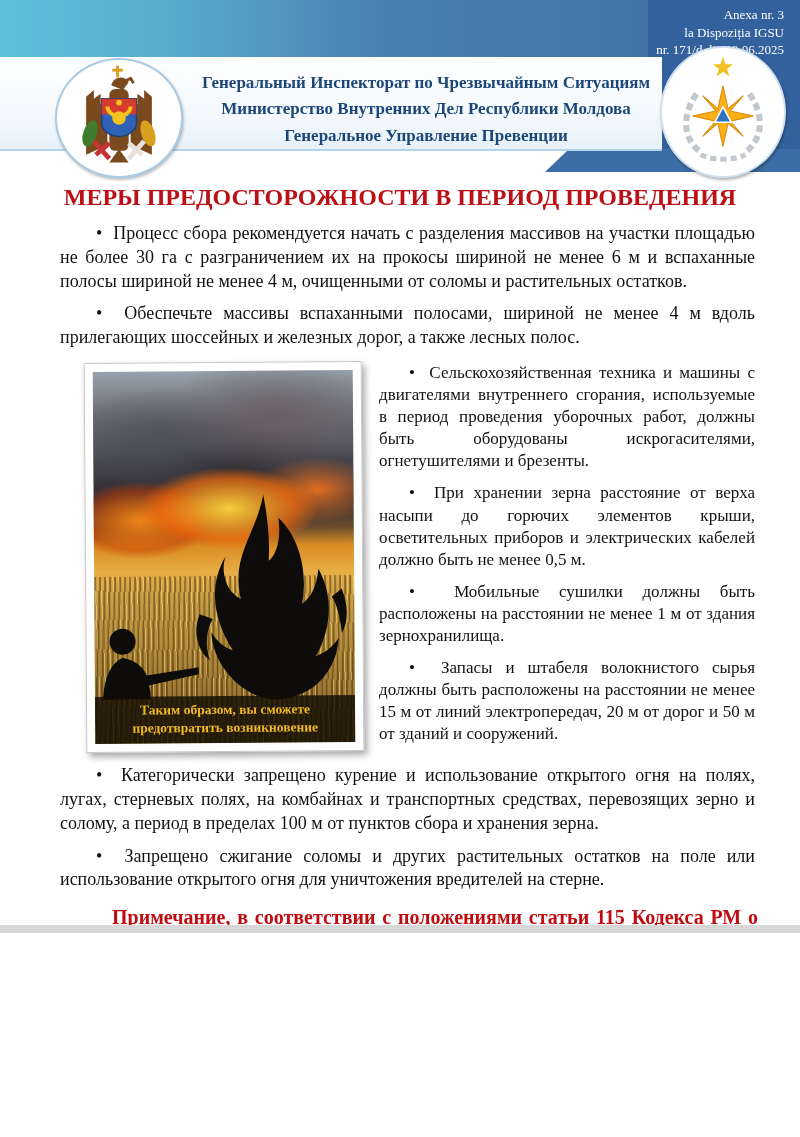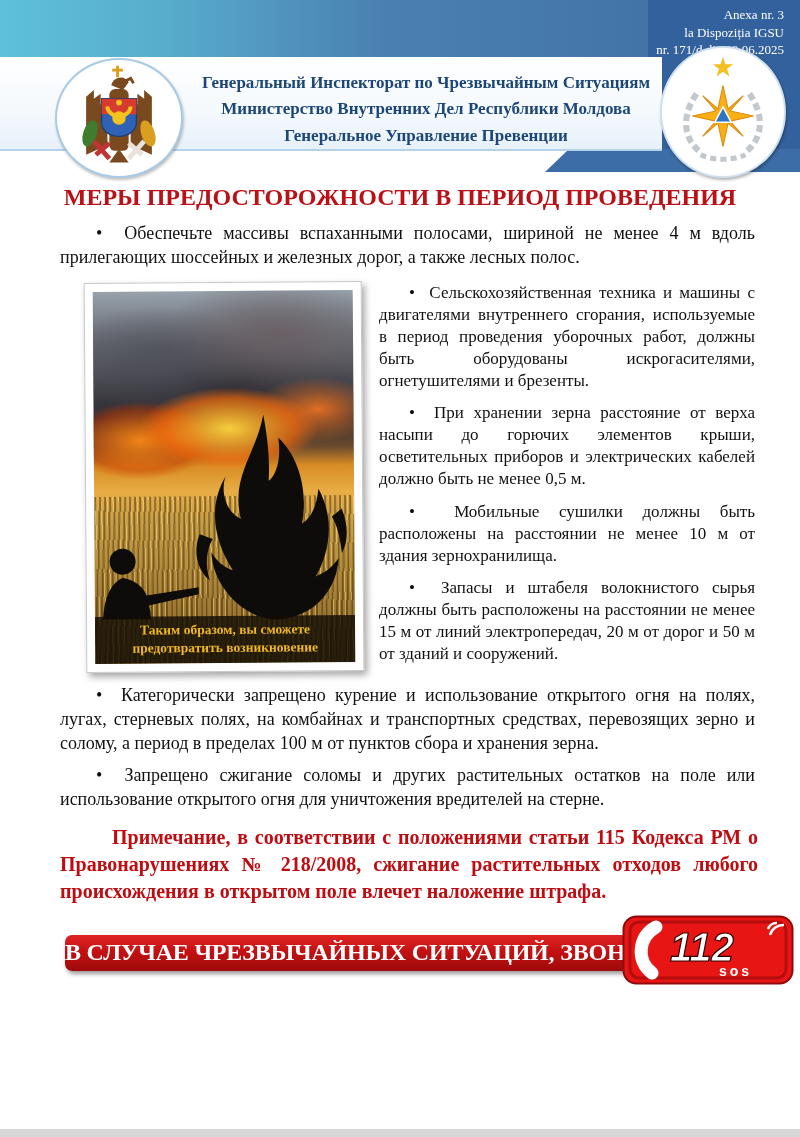--- a/index.html
+++ b/index.html
@@ -1,16 +1,16 @@
 <!DOCTYPE html>
 <html><head>
 <meta charset="utf-8">
 <style>
   html,body{margin:0;padding:0;background:#fff;}
-  .page{position:relative;width:800px;height:1137px;overflow:hidden;background:#fff;
+  .page{position:relative;width:800px;height:933px;overflow:hidden;background:#fff;
         font-family:"Liberation Serif", serif;color:#111;}
 
   
   .header{position:relative;height:172px;background:#fff;}
   .top-strip{position:absolute;left:0;top:0;width:800px;height:57px;
     background:linear-gradient(90deg,#5ec0dc 0%,#58adcd 20%,#4a80b1 48%,#3f6da3 100%);}
   .right-block{position:absolute;right:0;top:0;width:152px;height:172px;background:#33619e;}
   .wedge{position:absolute;left:545px;top:149px;width:255px;height:23px;background:#3d6da6;
     clip-path:polygon(24px 0,100% 0,100% 100%,0 100%);}
   .band{position:absolute;left:0;top:57px;width:662px;height:92px;
@@ -134,20 +134,21 @@
         </g>
         <path d="M88 14 a9 9 0 1 0 8 12 a7 7 0 1 1 -8 -12" fill="#fff"></path>
       </svg>
     </div>
   </div>
 
   <div class="title">
     <div>МЕРЫ ПРЕДОСТОРОЖНОСТИ В ПЕРИОД ПРОВЕДЕНИЯ</div>
   </div>
 
+  <p class="bullet">Процесс сбора рекомендуется начать с разделения массивов на участки площадью не более 30 га с разграничением их на прокосы шириной не менее 6 м и вспаханные полосы шириной не менее 4 м, очищенными от соломы и растительных остатков.</p>
   <p class="bullet">Обеспечьте массивы вспаханными полосами, шириной не менее 4 м вдоль прилегающих шоссейных и железных дорог, а также лесных полос.</p>
 
   <div class="columns">
 
     <div class="photo-frame">
       <div class="photo">
         <div class="wheat"></div>
 
         <svg class="flame-sil" viewBox="0 0 200 260">
           <path fill="#0d0c0a" d="M96 6 C86 56 56 80 68 132 C48 122 44 96 50 80 C26 120 38 162 58 194
@@ -166,21 +167,21 @@
         <div class="caption">
           <span>Таким образом, вы сможете</span>
           <span>предотвратить возникновение</span>
         </div>
       </div>
     </div>
 
     <div class="col-right">
       <p class="bullet">Сельскохозяйственная техника и машины с двигателями внутреннего сгорания, используемые в период проведения уборочных работ, должны быть оборудованы искрогасителями, огнетушителями и брезенты.</p>
       <p class="bullet">При хранении зерна расстояние от верха насыпи до горючих элементов крыши, осветительных приборов и электрических кабелей должно быть не менее 0,5 м.</p>
-      <p class="bullet">Мобильные сушилки должны быть расположены на расстоянии не менее 10 м от здания зернохранилища.</p>
+      <p class="bullet">Мобильные сушилки должны быть расположены на расстоянии не менее 1 м от здания зернохранилища.</p>
       <p class="bullet">Запасы и штабеля волокнистого сырья должны быть расположены на расстоянии не менее 15 м от линий электропередач, 20 м от дорог и 50 м от зданий и сооружений.</p>
     </div>
   </div>
 
   <p class="bullet">Категорически запрещено курение и использование открытого огня на полях, лугах, стерневых полях, на комбайнах и транспортных средствах, перевозящих зерно и солому, а период в пределах 100 м от пунктов сбора и хранения зерна.</p>
   <p class="bullet">Запрещено сжигание соломы и других растительных остатков на поле или использование открытого огня для уничтожения вредителей на стерне.</p>
 
   <p class="note">Примечание, в соответствии с положениями статьи 115 Кодекса РМ о Правонарушениях № 218/2008, сжигание растительных отходов любого происхождения в открытом поле влечет наложение штрафа.</p>
 
   <div class="banner-row">

